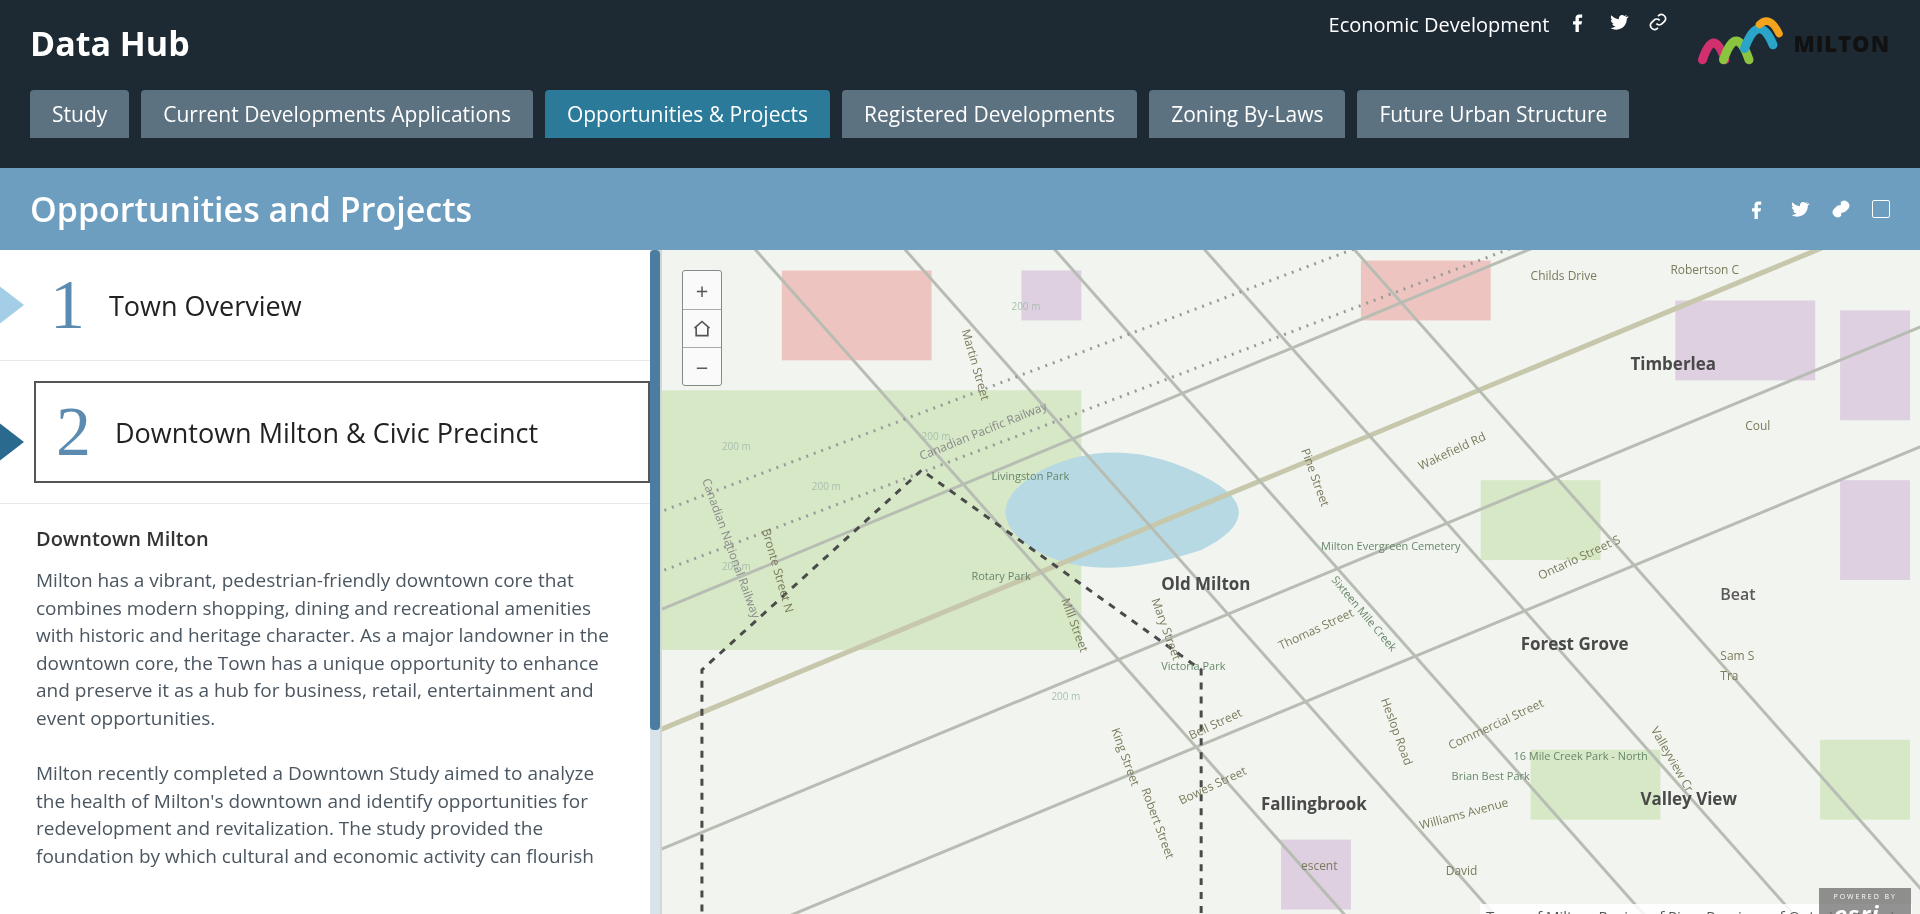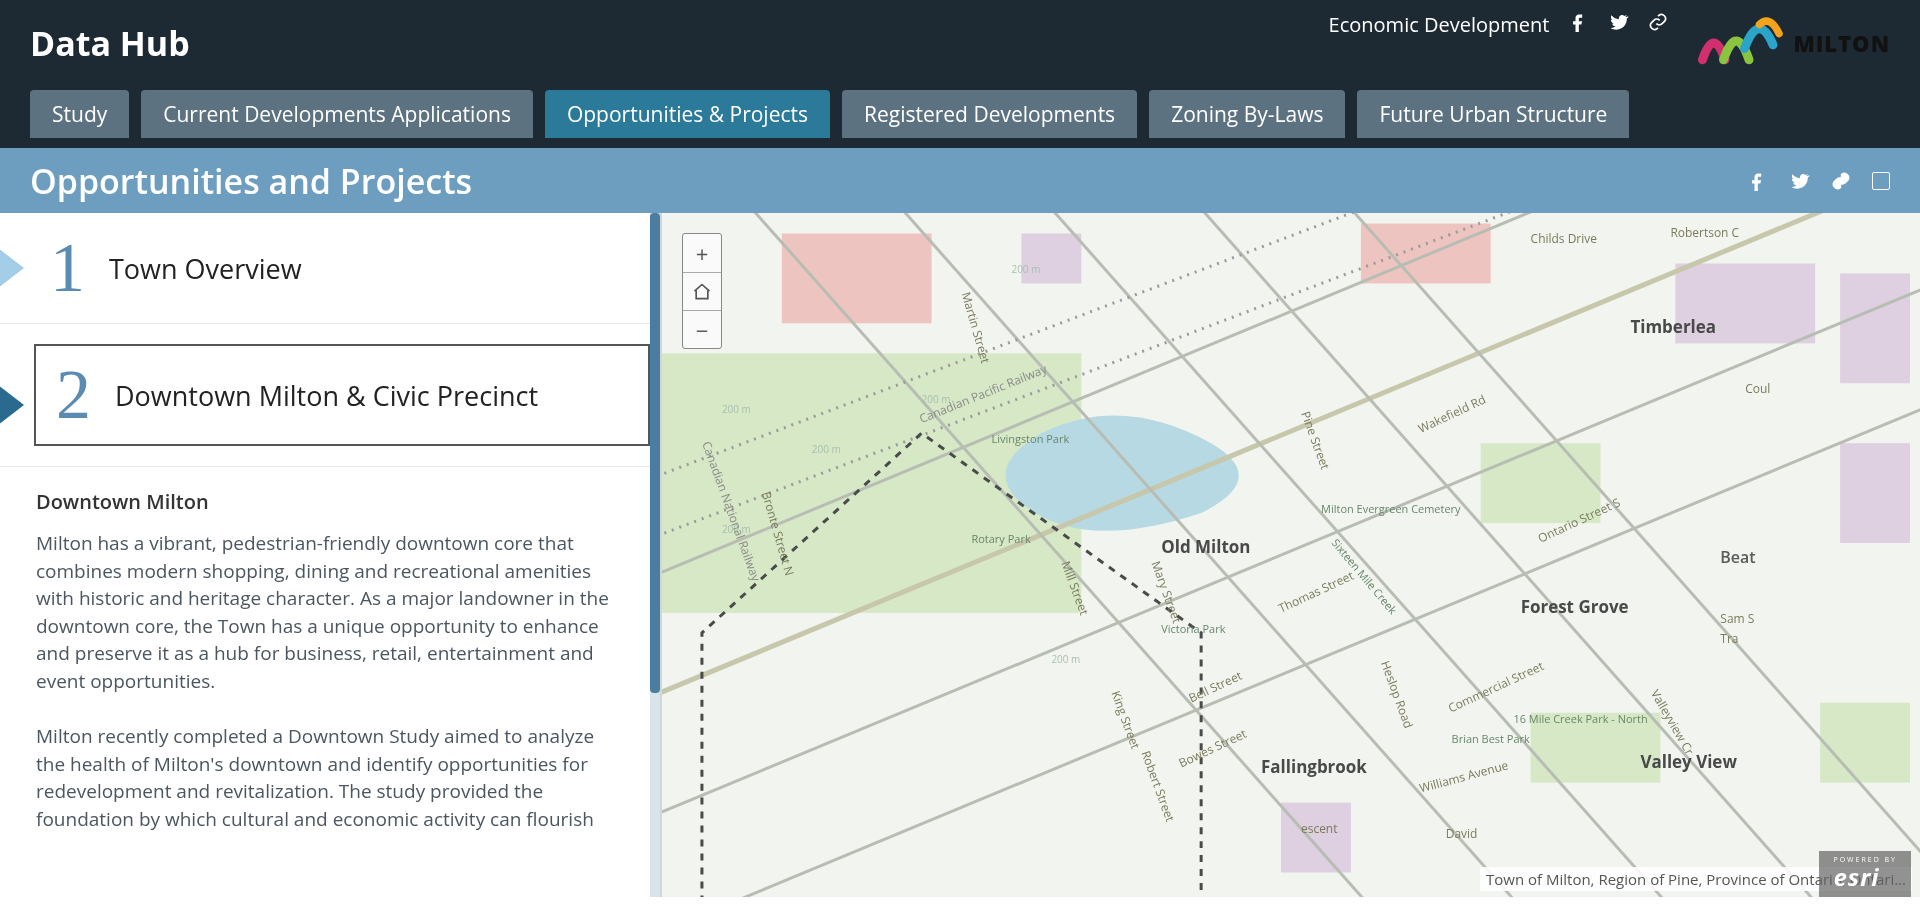--- a/index.html
+++ b/index.html
@@ -10,39 +10,39 @@
     --white:#ffffff;
     --accent-blue:#5b8bb0;
     --text-body:#4b5660;
     --scrollbar:#4b7da1;
   }
   *{box-sizing:border-box;}
   html,body{margin:0;padding:0;font-family:"Segoe UI","Open Sans",sans-serif;color:#222;}
   body{width:1920px;height:914px;overflow:hidden;position:relative;}
 
   
-  .header{background:var(--dark-header);height:148px;padding:18px 30px 0 30px;}
+  .header{background:var(--dark-header);height:168px;padding:18px 30px 0 30px;}
   .header-row1{display:flex;align-items:center;justify-content:space-between;height:50px;}
   .site-title{font-size:34px;font-weight:700;color:var(--white);}
   .header-right{display:flex;gap:18px;color:var(--white);}
   .econ-dev{font-size:20px;color:var(--white);}
   .hdr-icon{width:22px;height:22px;display:inline-flex;align-items:center;justify-content:center;color:var(--white);}
 
   
   .milton-logo{display:flex;align-items:center;gap:8px;margin-left:8px;}
   .milton-mark svg{width:90px;height:60px;}
   .milton-word{font-weight:900;font-size:22px;color:#111;letter-spacing:1px;}
 
   
   .tabs{display:flex;gap:12px;margin-top:22px;}
   .tab{background:var(--tab-inactive);color:var(--white);padding:10px 22px;font-size:21px;border-radius:4px 4px 0 0;cursor:pointer;}
   .tab.active{background:var(--tab-active);}
 
   
-  .subheader{height:65px;background:var(--subheader);color:var(--white);display:flex;align-items:center;justify-content:space-between;padding:0 30px;}
+  .subheader{height:82px;background:var(--subheader);color:var(--white);display:flex;align-items:center;justify-content:space-between;padding:0 30px;}
   .sub-title{font-size:34px;font-weight:600;}
   .sub-icons{display:flex;align-items:center;gap:20px;}
   .sub-icons .hdr-icon svg{fill:var(--white);}
   .broken-img{width:18px;height:18px;border:1px solid var(--white);border-radius:2px;display:inline-block;}
 
   
   .main{display:flex;height:684px;position:relative;}
   .side{width:660px;position:relative;background:var(--white);overflow:hidden;}
   .side-scroll{position:absolute;top:0;bottom:0;right:0;width:10px;background:#d9e3ea;}
   .side-thumb{position:absolute;right:0;top:0;width:10px;height:480px;background:var(--scrollbar);border-radius:4px;}

